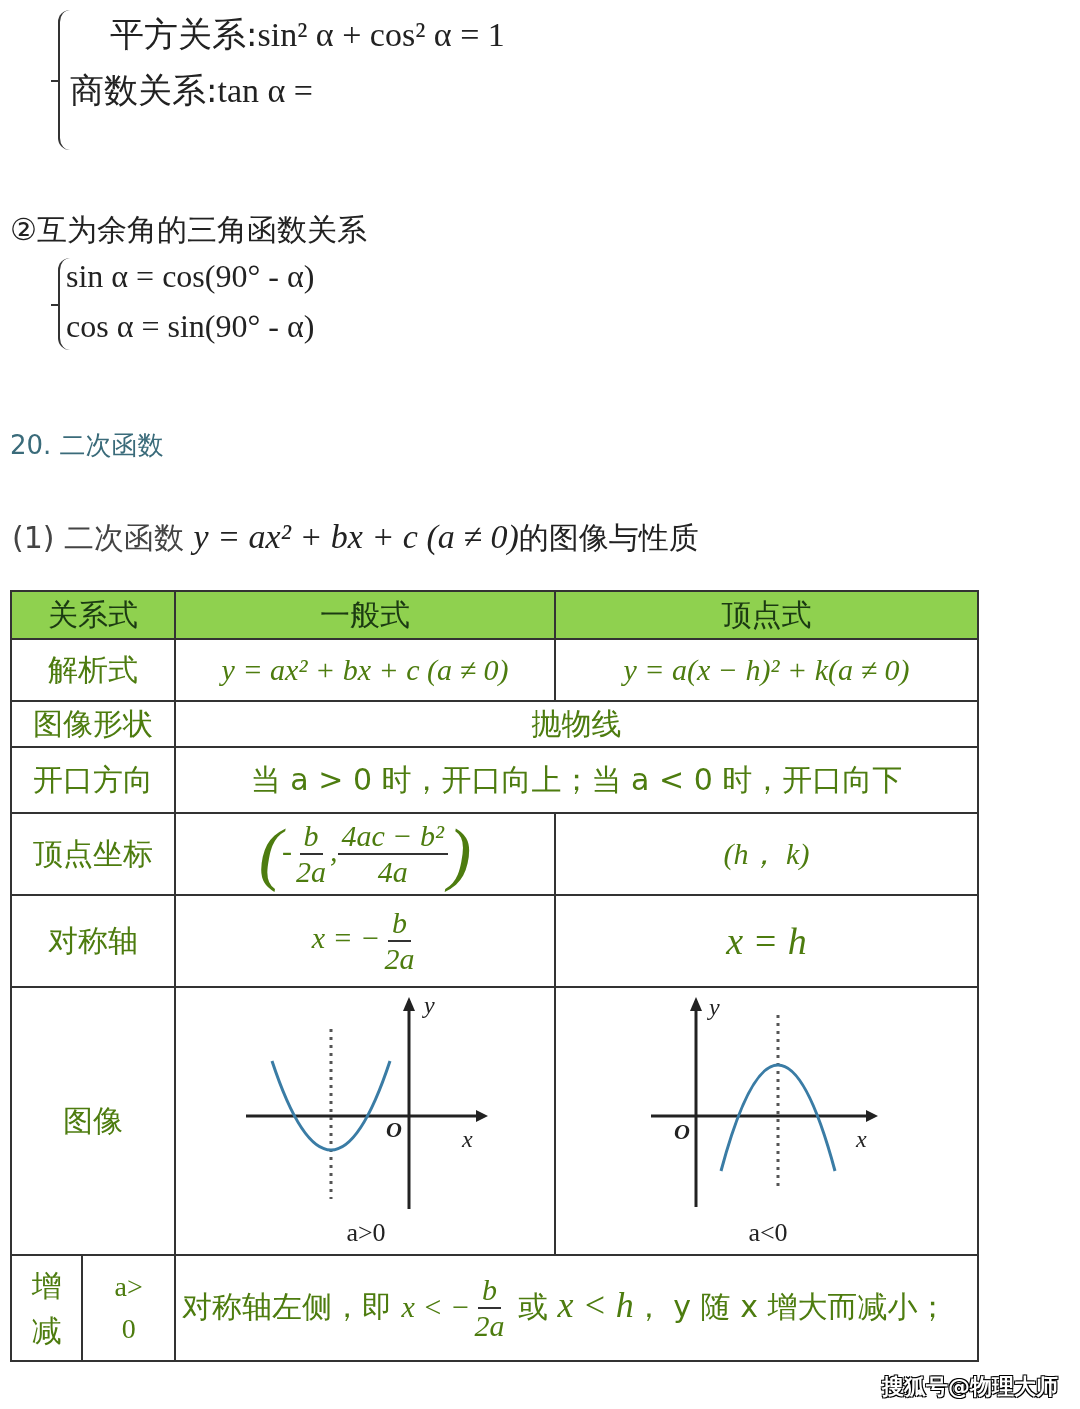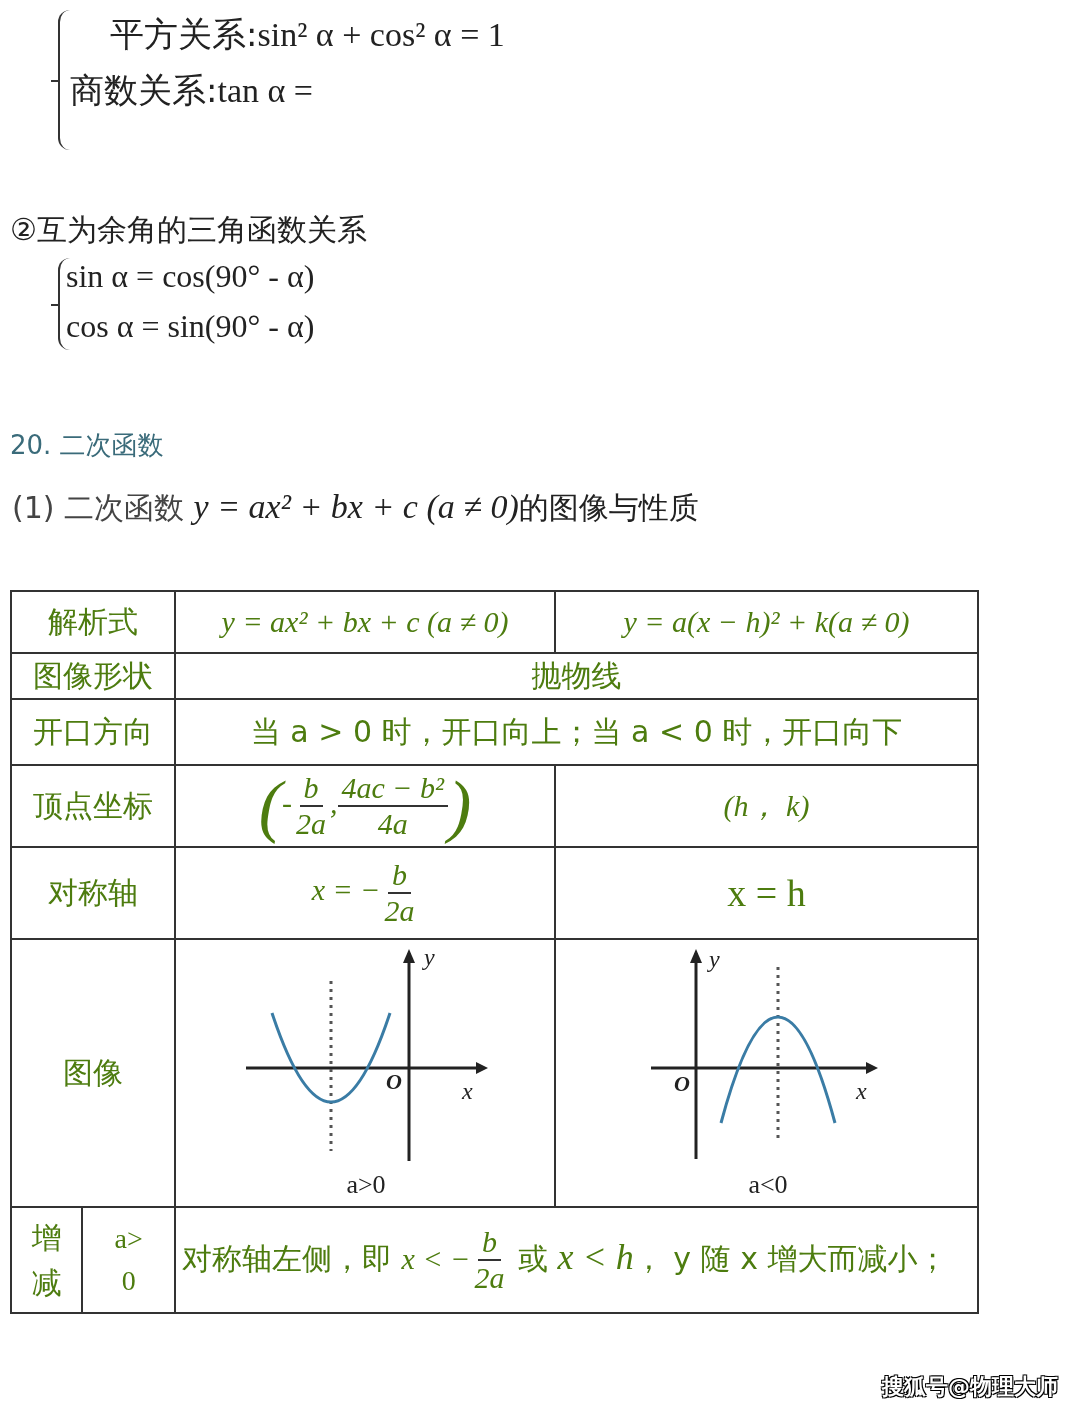--- a/index.html
+++ b/index.html
@@ -42,33 +42,38 @@
   <span class="cjk">商数关系:</span>
   <span class="serif" style="margin-right:22px;">tan α =</span>
 </div>
 
 <div class="abs cjk" style="left:10px; top:210px; font-size:30px;">②互为余角的三角函数关系</div>
 <div class="brace" style="left:58px; top:258px; width:10px; height:92px;"></div>
 <div class="abs serif line1" style="left:66px; top:258px; font-size:32px;">sin α = cos(90° - α)</div>
 <div class="abs serif line1" style="left:66px; top:308px; font-size:32px;">cos α = sin(90° - α)</div>
 
 <div class="abs heading cjk" style="left:10px; top:428px;">20. 二次函数</div>
-<div class="abs sub" style="left:12px; top:488px; white-space:nowrap;">
+<div class="abs sub" style="left:12px; top:518px; white-space:nowrap;">
   <span class="cjk" style="color:#444;">(1) 二次函数</span>
   <span class="serif" style="font-style:italic; font-size:34px;">y = ax² + bx + c (a ≠ 0)</span><span class="cjk">的图像与性质</span>
 </div>
 
 <table class="props">
   <colgroup>
     <col style="width:72px">
       <col style="width:94px">
       <col style="width:380px">
       <col style="width:423px">
   </colgroup>
   <tbody>
+      <tr>
+    <th colspan="2" class="cjk">关系式</th>
+    <th class="cjk">一般式</th>
+    <th class="cjk">顶点式</th>
+  </tr>
   <tr style="height:62px">
     <td colspan="2" class="cjk">解析式</td>
     <td class="math" style="font-style:italic">y = ax² + bx + c (a ≠ 0)</td>
     <td class="math" style="font-style:italic">y = a(x − h)² + k(a ≠ 0)</td>
   </tr>
   <tr style="height:46px">
     <td colspan="2" class="cjk">图像形状</td>
     <td colspan="2" class="cjk">抛物线</td>
   </tr>
   <tr style="height:66px">
@@ -89,21 +94,21 @@
     <td class="math" style="font-style:italic">(h， k)</td>
   </tr>
   <tr style="height:92px">
     <td colspan="2" class="cjk">对称轴</td>
     <td class="math mini" style="font-style:italic">
       <span>x = −</span><span class="frac">
             <span class="num">b</span>
             <span class="den">2a</span>
           </span>
     </td>
-    <td class="math" style="font-size:38px;">x = h</td>
+    <td class="math" style="font-style:italic; font-size:38px;">x = h</td>
   </tr>
   <tr style="height:268px">
     <td colspan="2" class="cjk">图像</td>
     <td style="position:relative;">
       <svg width="376" height="264" viewBox="0 0 376 264" style="display:block;">
         <line x1="70" y1="127" x2="300" y2="127" stroke="#222" stroke-width="3"></line>
         <polygon points="300,121 312,127 300,133" fill="#222"></polygon>
         <line x1="233" y1="220" x2="233" y2="12" stroke="#222" stroke-width="3"></line>
         <polygon points="227,22 233,8 239,22" fill="#222"></polygon>
         <line x1="155" y1="40" x2="155" y2="210" stroke="#555" stroke-width="3" stroke-dasharray="3,5"></line>

